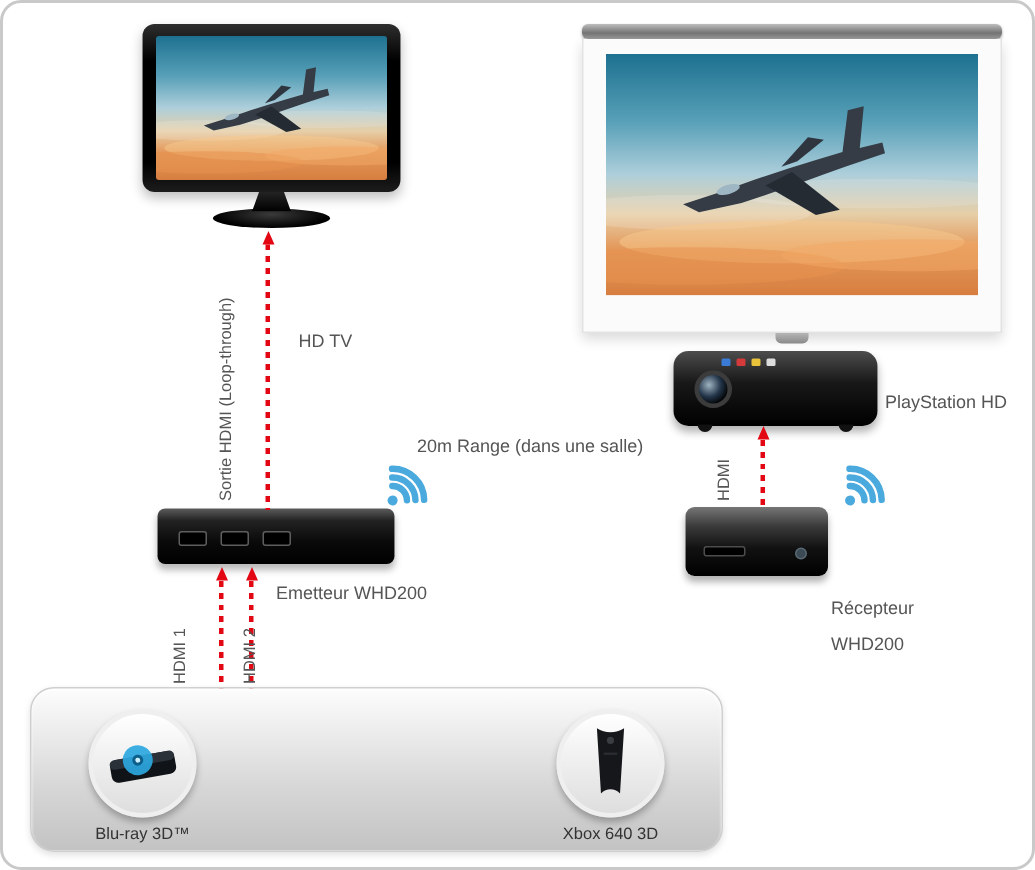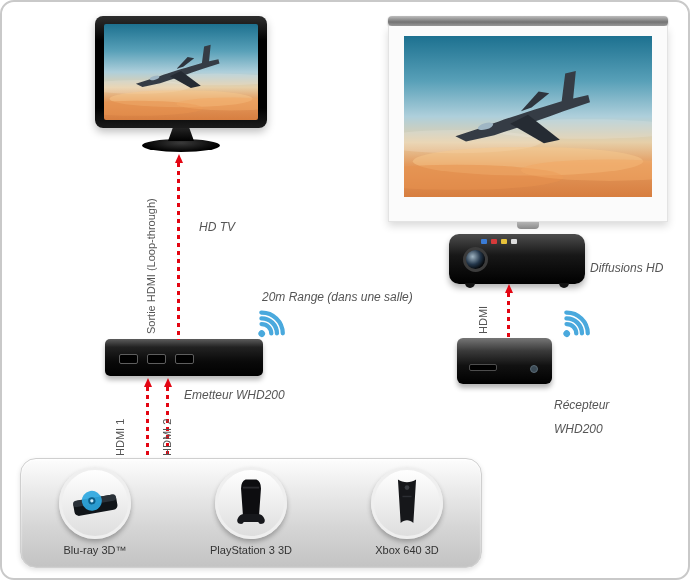--- a/index.html
+++ b/index.html
@@ -1,20 +1,20 @@
 <!DOCTYPE html>
 <html><head>
 <meta charset="utf-8">
 <style>
   html,body{margin:0;padding:0;background:#fff;font-family:"Liberation Sans",sans-serif;}
   .canvas{position:relative;width:690px;height:580px;box-sizing:border-box;
           border:2px solid #c9c9c9;border-radius:14px;background:#ffffff;overflow:hidden;}
 
   
-  .hlabel{position:absolute;font-size:12px;color:#555;white-space:nowrap;font-style:italic;}
+  .hlabel{position:absolute;font-size:12px;color:#555;white-space:nowrap;}
   .vlabel{position:absolute;font-size:11px;color:#555;white-space:nowrap;height:14px;line-height:14px;
           transform:rotate(-90deg);transform-origin:0 100%;}
 
   
   .arrow{position:absolute;width:9px;}
   .arrow-head{width:0;height:0;margin:0 auto;
               border-left:4.5px solid transparent;border-right:4.5px solid transparent;
               border-bottom:9px solid #e30613;}
   .arrow-shaft{width:3px;margin:0 auto;height:calc(100% - 9px);
                background:repeating-linear-gradient(180deg,#e30613 0 4px,transparent 4px 8px);}
@@ -68,21 +68,21 @@
           background:#3b4a55;border:1px solid #5a6a75;}
 
   
   .wifi{position:absolute;width:42px;height:42px;transform:rotate(44deg);}
 
   
   .panel{position:absolute;left:18px;top:456px;width:462px;height:110px;box-sizing:border-box;
          border-radius:16px;border:1px solid #cfcfcf;
          background:linear-gradient(180deg,#fdfdfd,#d6d6d6 62%,#c3c3c3);
          box-shadow:inset 0 1px 2px #fff,0 2px 5px rgba(0,0,0,.12);
-         display:flex;justify-content:space-between;align-items:flex-start;
+         display:flex;justify-content:space-between;align-items:center;
          padding:8px 22px 0;}
   .source{display:flex;flex-direction:column;align-items:center;width:104px;}
   .source-circle{width:72px;height:72px;border-radius:50%;
                  background:linear-gradient(180deg,#ffffff,#dedede);
                  border:3px solid #efefef;box-sizing:border-box;
                  box-shadow:0 3px 5px rgba(0,0,0,.28);
                  display:flex;align-items:center;justify-content:center;}
   .source-label{margin-top:5px;font-size:11px;color:#333;white-space:nowrap;}
 </style>
 </head>
@@ -193,22 +193,22 @@
     <div class="arrow-shaft"></div>
   </div>
   <div class="arrow" style="left:502px;top:282px;height:54px">
     <div class="arrow-head"></div>
     <div class="arrow-shaft"></div>
   </div>
 
   <div class="vlabel" style="left:156px;top:318px">Sortie HDMI (Loop-through)</div>
   <div class="hlabel" style="left:197px;top:218px">HD TV</div>
   <div class="hlabel" style="left:182px;top:386px">Emetteur WHD200</div>
-  <div class="hlabel" style="left:260px;top:288px">20m Range (dans une salle)</div>
-  <div class="hlabel" style="left:588px;top:259px">Diffusions HD</div>
+  <div class="hlabel" style="left:276px;top:288px">20m Range (dans une salle)</div>
+  <div class="hlabel" style="left:588px;top:259px">PlayStation HD</div>
   <div class="vlabel" style="left:488px;top:318px">HDMI</div>
   <div class="hlabel" style="left:552px;top:396px">Récepteur</div>
   <div class="hlabel" style="left:552px;top:420px">WHD200</div>
   <div class="vlabel" style="left:125px;top:440px">HDMI 1</div>
   <div class="vlabel" style="left:172px;top:440px">HDMI 2</div>
 
   <div class="panel">
 
     <div class="source">
       <div class="source-circle">
@@ -218,32 +218,20 @@
             <rect x="8" y="26" width="48" height="7" rx="3.5" fill="#2a3138"></rect>
             <circle cx="29" cy="29" r="11" fill="#2da7e0" opacity="0.92"></circle>
             <circle cx="29" cy="29" r="4" fill="#0c5f8a"></circle>
             <circle cx="29" cy="29" r="1.8" fill="#cfeefc"></circle>
           </g>
         </svg>
       </div>
       <div class="source-label">Blu-ray 3D™</div>
     </div>
 
-    <div class="source">
-      <div class="source-circle">
-        <svg width="58" height="58" viewBox="0 0 64 64">
-          <path d="M26,6 q-5,2 -5,10 l2,28 q0,4 5,4 l8,0 q5,0 5,-4 l2,-28 q0,-8 -5,-10 z" fill="#0d0d10"></path>
-          <rect x="23" y="14" width="18" height="2" fill="#2a2a2e"></rect>
-          <g transform="translate(13,44)">
-            <path d="M4,6 q2,-6 8,-6 l14,0 q6,0 8,6 q1,4 -3,5 q-3,0.6 -4,-2 l-16,0 q-1,2.6 -4,2 q-4,-1 -3,-5 z" fill="#17181c"></path>
-          </g>
-        </svg>
-      </div>
-      <div class="source-label">PlayStation 3 3D</div>
-    </div>
 
     <div class="source">
       <div class="source-circle">
         <svg width="58" height="58" viewBox="0 0 64 64">
           <path d="M22,6 C28,10 36,10 42,6 L39,54 C35,50 29,50 25,54 Z" fill="#16171a"></path>
           <circle cx="32" cy="15" r="2.6" fill="#3a3d42"></circle>
           <rect x="27" y="24" width="10" height="1.6" fill="#2c2e33"></rect>
         </svg>
       </div>
       <div class="source-label">Xbox 640 3D</div>

